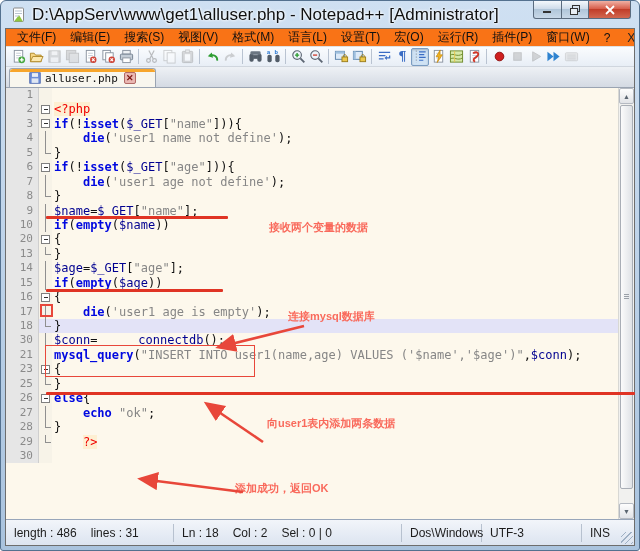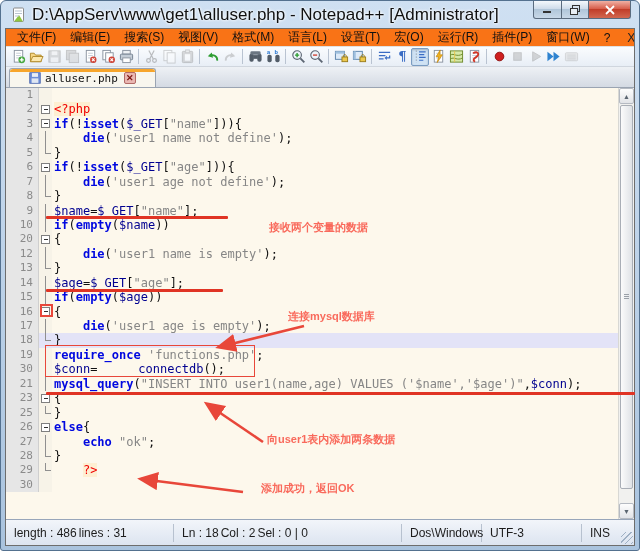--- a/index.html
+++ b/index.html
@@ -71,21 +71,21 @@
   .sbtn{height:16px;background:linear-gradient(#fdfdfd,#e2e4e8);border:1px solid #b5bac2;border-radius:2px;
     display:flex;align-items:center;justify-content:center;font-size:7px;color:#5a6570;}
   .strack{flex:1;position:relative;}
   .sthumb{position:absolute;left:1px;right:1px;top:1px;bottom:14px;border:1px solid #a9aeb6;border-radius:2px;
     background:linear-gradient(90deg,#fbfbfb,#dfe2e6);}
   .sthumb::after{content:"";position:absolute;left:3px;right:3px;top:50%;height:5px;margin-top:-3px;
     background:repeating-linear-gradient(#9aa0a8 0 1px,transparent 1px 2px);}
   
   .statusbar{height:26px;background:linear-gradient(#f2f5fa,#dce4f0);border-top:1px solid #98a6ba;
     display:flex;align-items:center;font-size:12px;color:#1c1c1c;position:relative;}
-  .sb-sec{padding:0 8px;height:18px;display:flex;align-items:center;gap:2px;border-right:1px solid #b7c1cf;white-space:nowrap;}
+  .sb-sec{padding:0 8px;height:18px;display:flex;align-items:center;gap:14px;border-right:1px solid #b7c1cf;white-space:nowrap;}
   .sb-grip{position:absolute;right:1px;bottom:1px;width:12px;height:12px;
     background:repeating-linear-gradient(135deg,transparent 0 3px,#9fb0c4 3px 4px);}
   
   .overlay{position:absolute;inset:0;pointer-events:none;z-index:9;}
   .redline{position:absolute;height:3px;background:#e03424;border-radius:1px;}
   .redbox{position:absolute;border:2px solid #e8473a;}
   .rednote{position:absolute;color:#f96a5c;font-size:11px;font-weight:600;white-space:nowrap;
     font-family:"Liberation Sans","DejaVu Sans",sans-serif;}
 </style>
 </head>
@@ -407,25 +407,20 @@
             <span class="ln">10</span>
             <span class="fold line"></span>
             <span class="codecell"><span class="tk-kw">if</span><span class="tk-pun">(</span><span class="tk-kw">empty</span><span class="tk-pun">(</span><span class="tk-var">$name</span><span class="tk-pun">))</span></span>
           </div>
           <div class="crow">
             <span class="ln">20</span>
             <span class="fold box"></span>
             <span class="codecell"><span class="tk-pun">{</span></span>
           </div>
           <div class="crow">
-            <span class="ln">12</span>
-            <span class="fold line"></span>
-            <span class="codecell"><span class="tk-pun">    </span><span class="tk-kw">die</span><span class="tk-pun">(</span><span class="tk-str">'user1 name is empty'</span><span class="tk-pun">);</span></span>
-          </div>
-          <div class="crow">
             <span class="ln">13</span>
             <span class="fold end"></span>
             <span class="codecell"><span class="tk-pun">}</span></span>
           </div>
           <div class="crow">
             <span class="ln">14</span>
             <span class="fold line"></span>
             <span class="codecell"><span class="tk-var">$age</span><span class="tk-pun">=</span><span class="tk-var">$_GET</span><span class="tk-pun">[</span><span class="tk-str">"age"</span><span class="tk-pun">];</span></span>
           </div>
           <div class="crow">
@@ -440,25 +435,20 @@
           </div>
           <div class="crow">
             <span class="ln">17</span>
             <span class="fold line"></span>
             <span class="codecell"><span class="tk-pun">    </span><span class="tk-kw">die</span><span class="tk-pun">(</span><span class="tk-str">'user1 age is empty'</span><span class="tk-pun">);</span></span>
           </div>
           <div class="crow hl">
             <span class="ln">18</span>
             <span class="fold end"></span>
             <span class="codecell"><span class="tk-pun">}</span></span>
-          </div>
-          <div class="crow">
-            <span class="ln">19</span>
-            <span class="fold line"></span>
-            <span class="codecell"><span class="tk-kw">require_once</span><span class="tk-pun"> </span><span class="tk-str">'functions.php'</span><span class="tk-pun">;</span></span>
           </div>
           <div class="crow">
             <span class="ln">30</span>
             <span class="fold line"></span>
             <span class="codecell"><span class="tk-var">$conn</span><span class="tk-pun">=</span><span class="tk-fn">connectdb</span><span class="tk-pun">();</span></span>
           </div>
           <div class="crow">
             <span class="ln">21</span>
             <span class="fold line"></span>
             <span class="codecell"><span class="tk-kw">mysql_query</span><span class="tk-pun">(</span><span class="tk-str">"INSERT INTO user1(name,age) VALUES ('$name','$age')"</span><span class="tk-pun">,</span><span class="tk-var">$conn</span><span class="tk-pun">);</span></span>
@@ -532,22 +522,22 @@
   </div>
 
   <div class="overlay">
     <div class="redline" style="left:45px;top:215px;width:182px"></div>
     <div class="redline" style="left:45px;top:288px;width:177px"></div>
     <div class="redline" style="left:45px;top:391px;width:589px"></div>
     <div class="redbox" style="left:39px;top:303px;width:13px;height:13px"></div>
     <div class="redbox" style="left:44px;top:344px;width:210px;height:32px;border-width:1.5px"></div>
     <div class="rednote" style="left:268px;top:219px">接收两个变量的数据</div>
     <div class="rednote" style="left:287px;top:308px">连接mysql数据库</div>
-    <div class="rednote" style="left:266px;top:431px">向user1表内添加两条数据</div>
-    <div class="rednote" style="left:260px;top:480px">添加成功，返回OK</div>
+    <div class="rednote" style="left:266px;top:415px">向user1表内添加两条数据</div>
+    <div class="rednote" style="left:234px;top:480px">添加成功，返回OK</div>
     <svg width="640" height="551" style="position:absolute;inset:0">
       <defs>
         <marker id="ah" markerWidth="9" markerHeight="8" refX="6.5" refY="3.5" orient="auto">
           <path d="M0 0L8 3.5L0 7z" fill="#e8473a"></path>
         </marker>
       </defs>
       <line x1="303" y1="325" x2="218" y2="346" stroke="#e8473a" stroke-width="2.6" marker-end="url(#ah)"></line>
       <line x1="262" y1="441" x2="206" y2="403" stroke="#e8473a" stroke-width="2.6" marker-end="url(#ah)"></line>
       <line x1="242" y1="491" x2="140" y2="478" stroke="#e8473a" stroke-width="2.6" marker-end="url(#ah)"></line>
     </svg>

